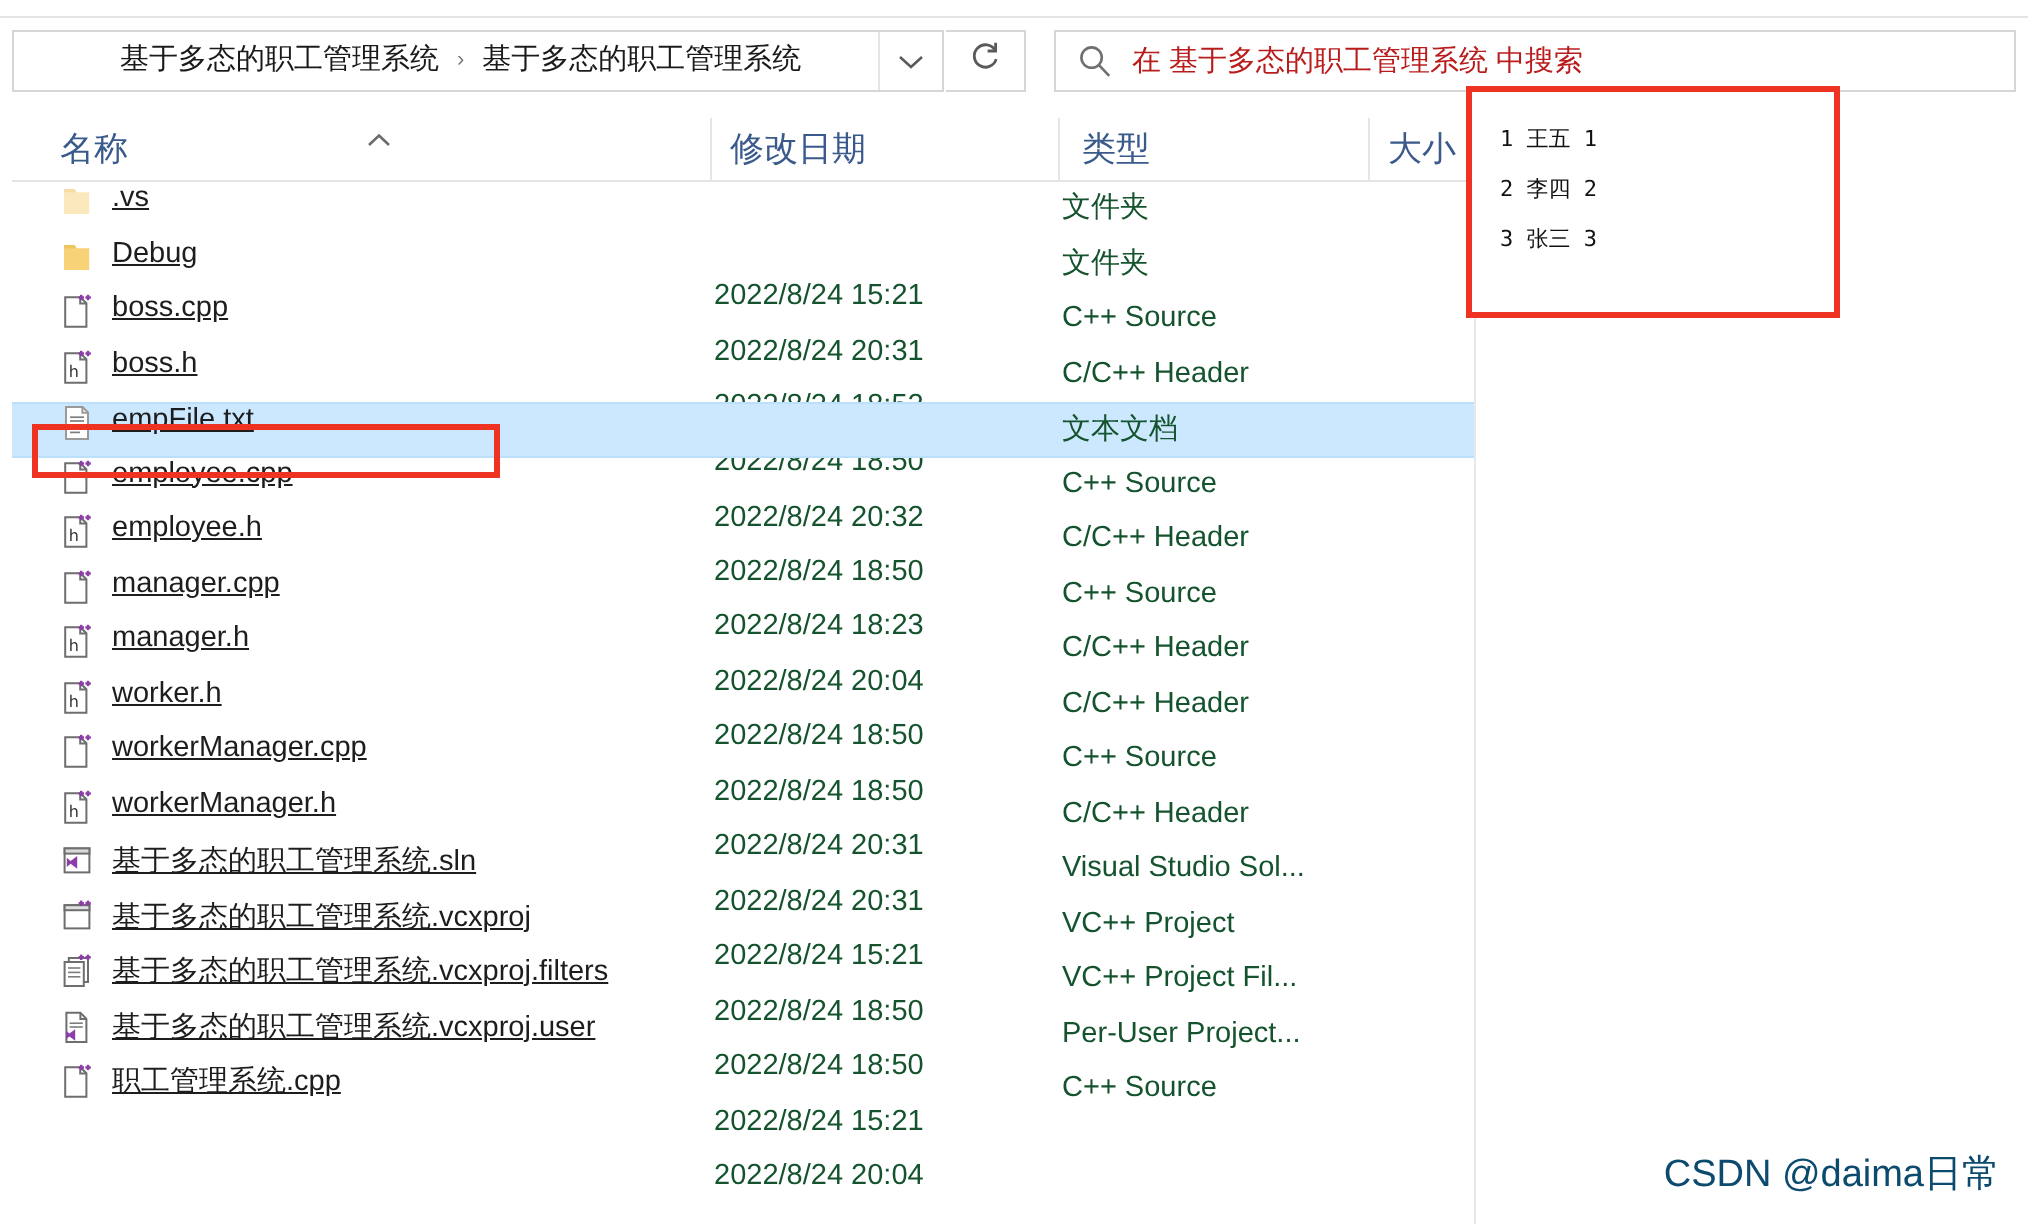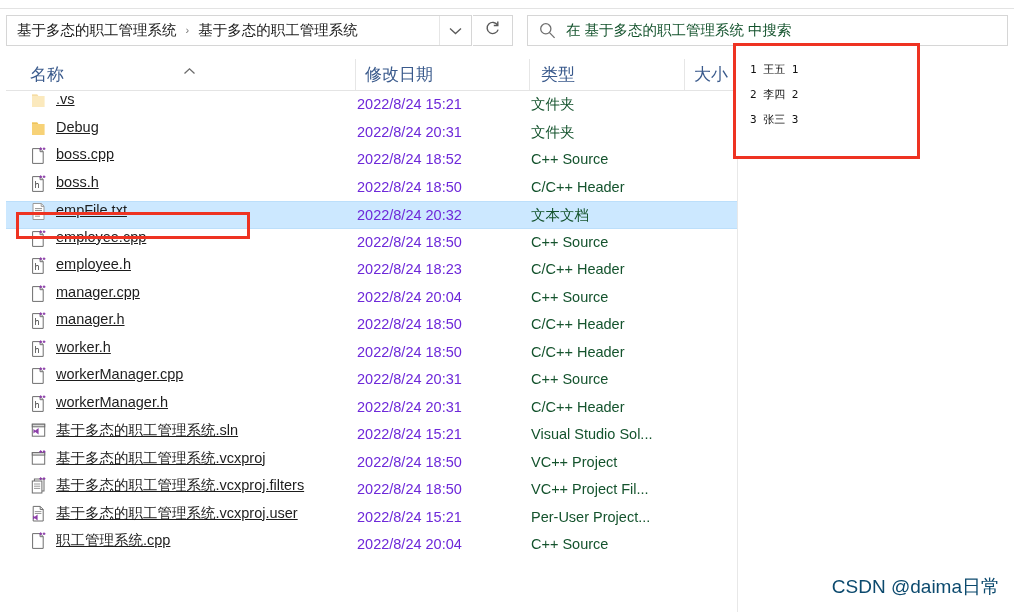--- a/index.html
+++ b/index.html
@@ -36,20 +36,21 @@
 
   .address-bar {
     position: absolute;
     left: 6px; top: 6px;
     width: 466px; height: 31px;
     border: 1px solid #d6d6d6;
     background: #ffffff;
     box-sizing: border-box;
     display: flex;
     align-items: center;
+    padding-left: 43px;
   }
   .crumb {
     font-size: 14.5px;
     color: #1a1a1a;
     white-space: nowrap;
     padding: 0 2px;
     line-height: 29px;
   }
   .crumb-first { margin-left: 8px; }
   .crumb-sep {
@@ -86,21 +87,21 @@
     box-sizing: border-box;
     display: flex; align-items: center;
   }
   .search-icon-wrap {
     width: 38px; height: 29px;
     display: flex; align-items: center; justify-content: center;
     flex: none;
   }
   .search-ph {
     font-size: 14.5px;
-    color: #14532d;
+    color: #b91c1c;
     white-space: nowrap;
   }
 
   
   .list-pane {
     position: absolute;
     left: 6px; top: 59px;
     width: 732px; height: 553px;
     background: #ffffff;
     border-right: 1px solid #e8e8e8;
@@ -155,21 +156,21 @@
     top: 0;
     height: 27.5px;
     line-height: 27.5px;
     font-size: 14.5px;
     color: #1d1d1d;
     white-space: nowrap;
     overflow: hidden;
   }
   .c-name { left: 0; width: 349px; padding-left: 24px; box-sizing: border-box; display: flex; align-items: flex-start; text-decoration: underline; }
   .c-name .nm { margin-left: 9px; line-height: normal; }
-  .c-date { left: 349px; width: 174px; padding-left: 2px; color: #6d28d9; }
+  .c-date { left: 349px; width: 174px; padding-left: 2px; color: #14532d; margin-top: 44px; }
   .c-type { left: 523px; width: 155px; padding-left: 2px; color: #14532d; }
   .c-size { left: 736px; width: 40px; color: #575757; text-align: right; }
 
   .icon { width: 17px; height: 19px; flex: none; display: block; }
 
   
   .annot {
     position: absolute;
     border: 3px solid #ee3322;
     box-sizing: border-box;

